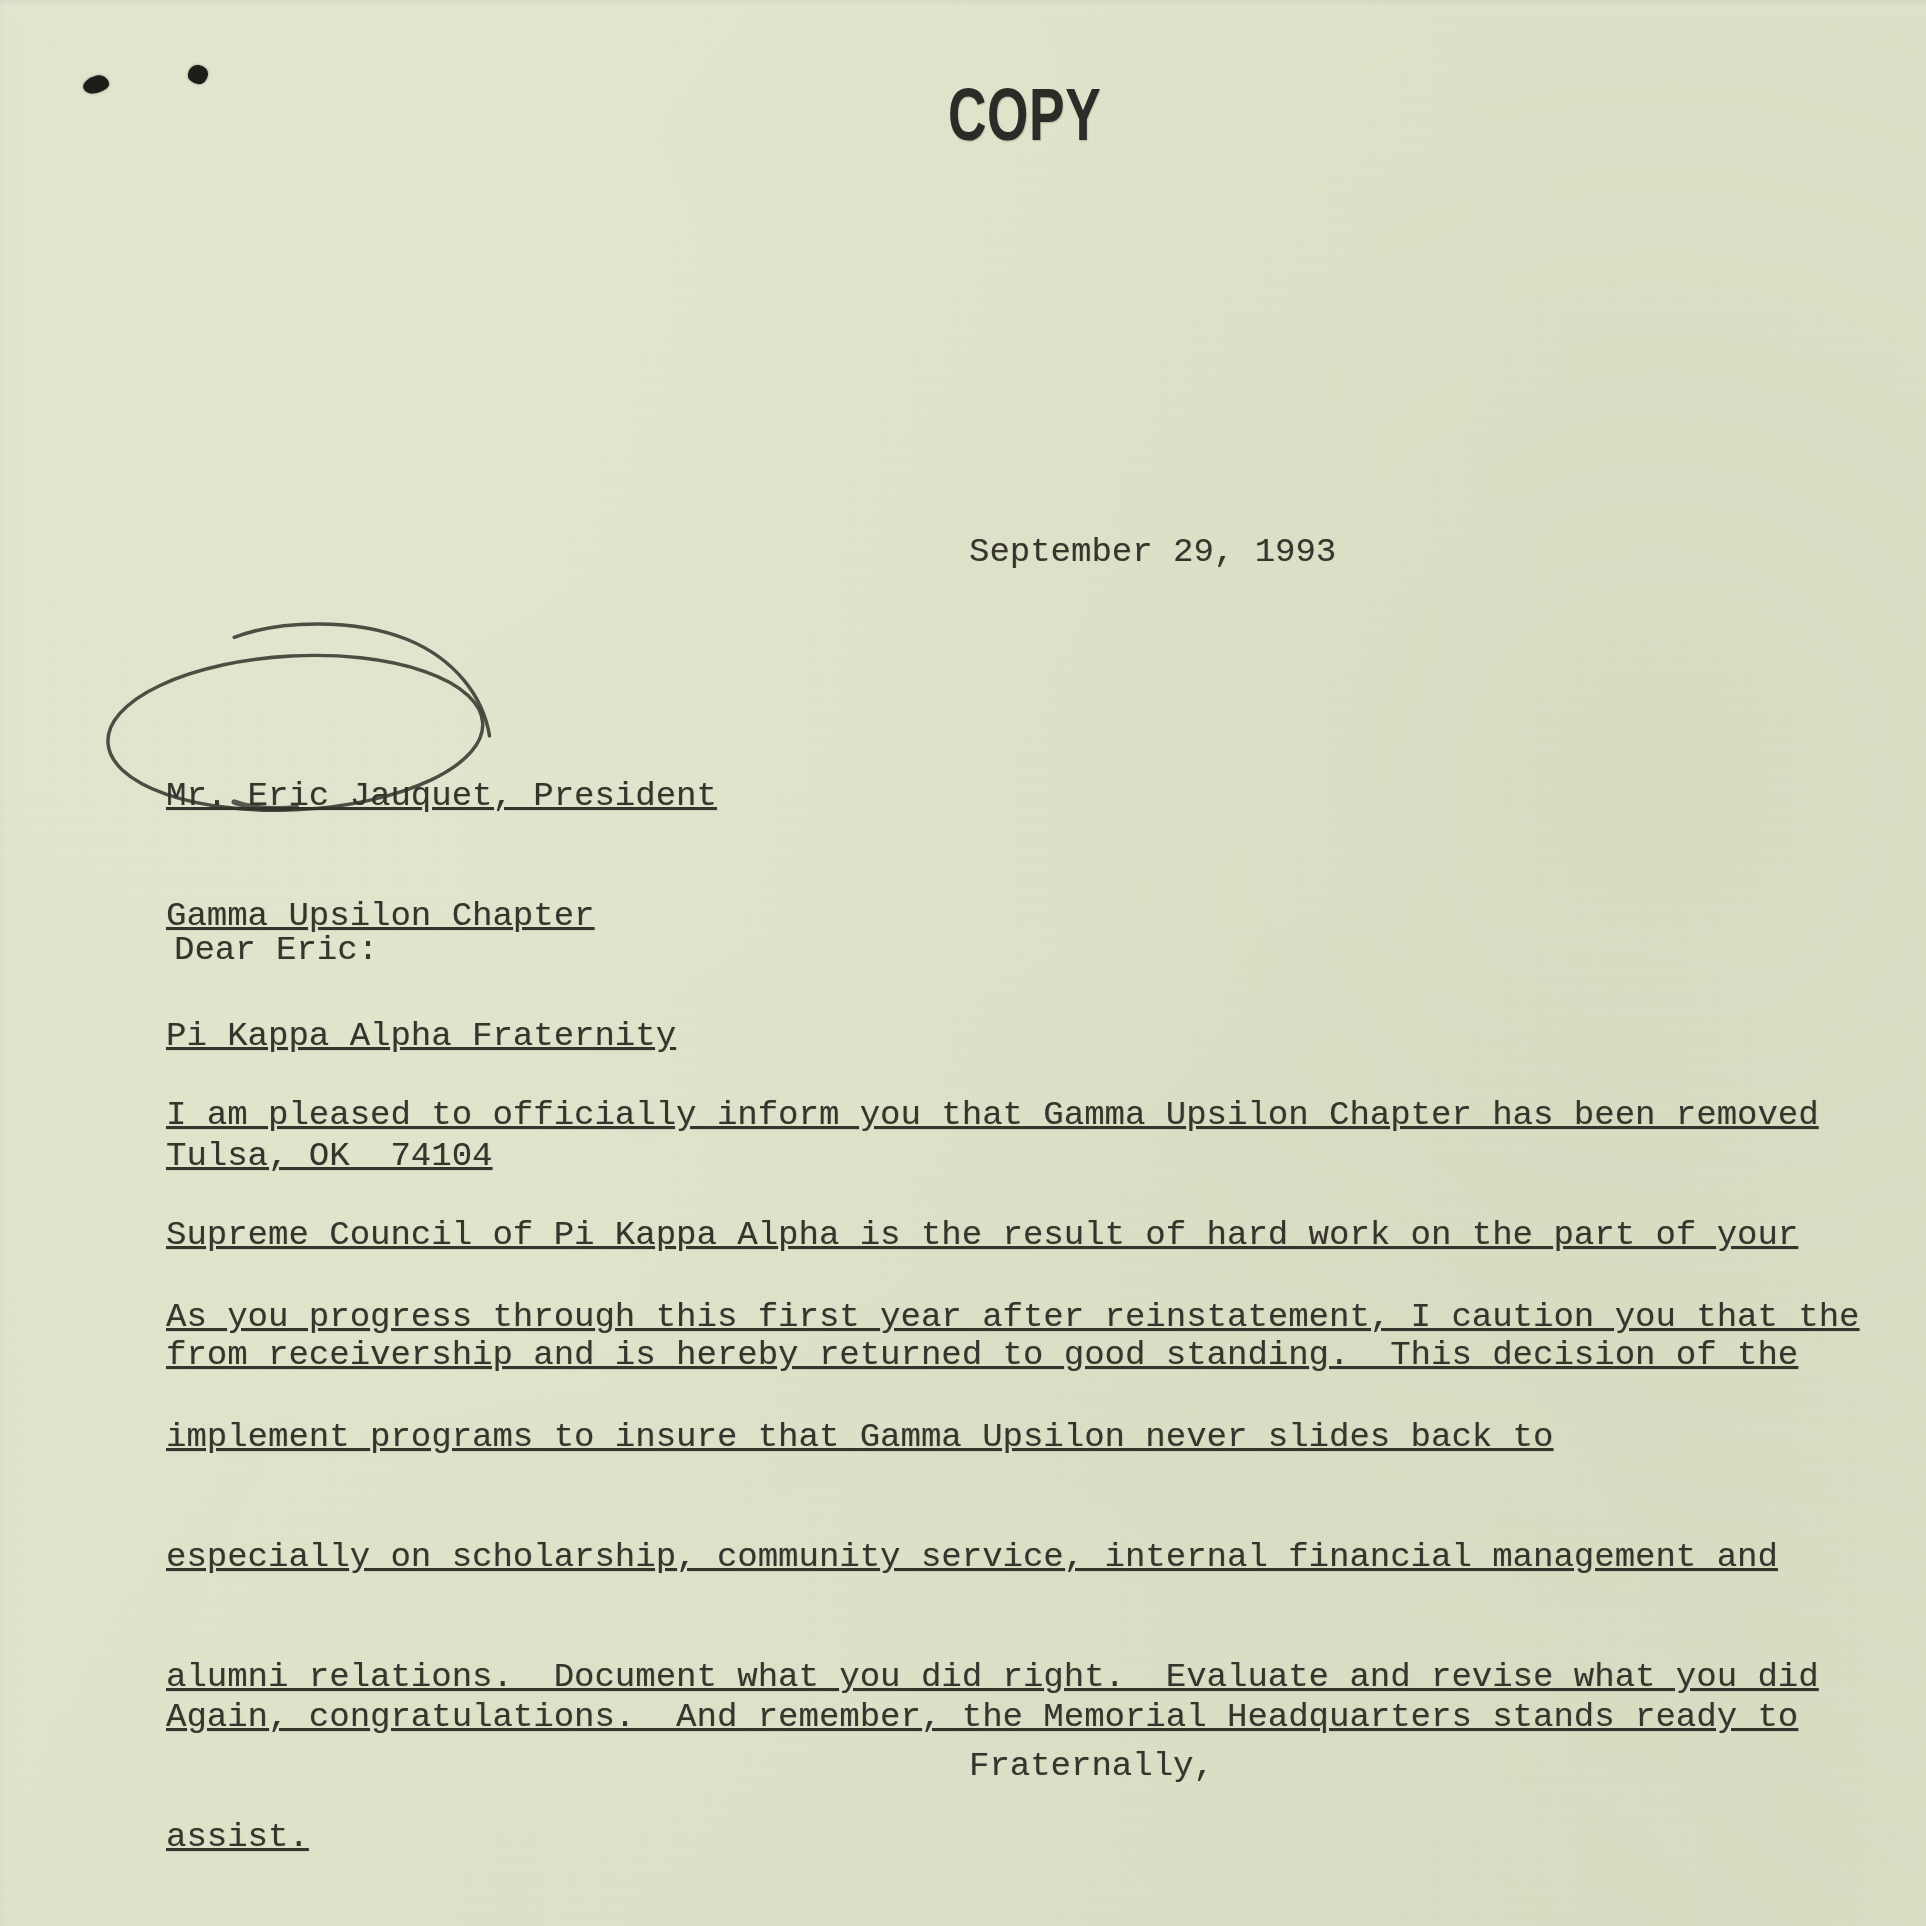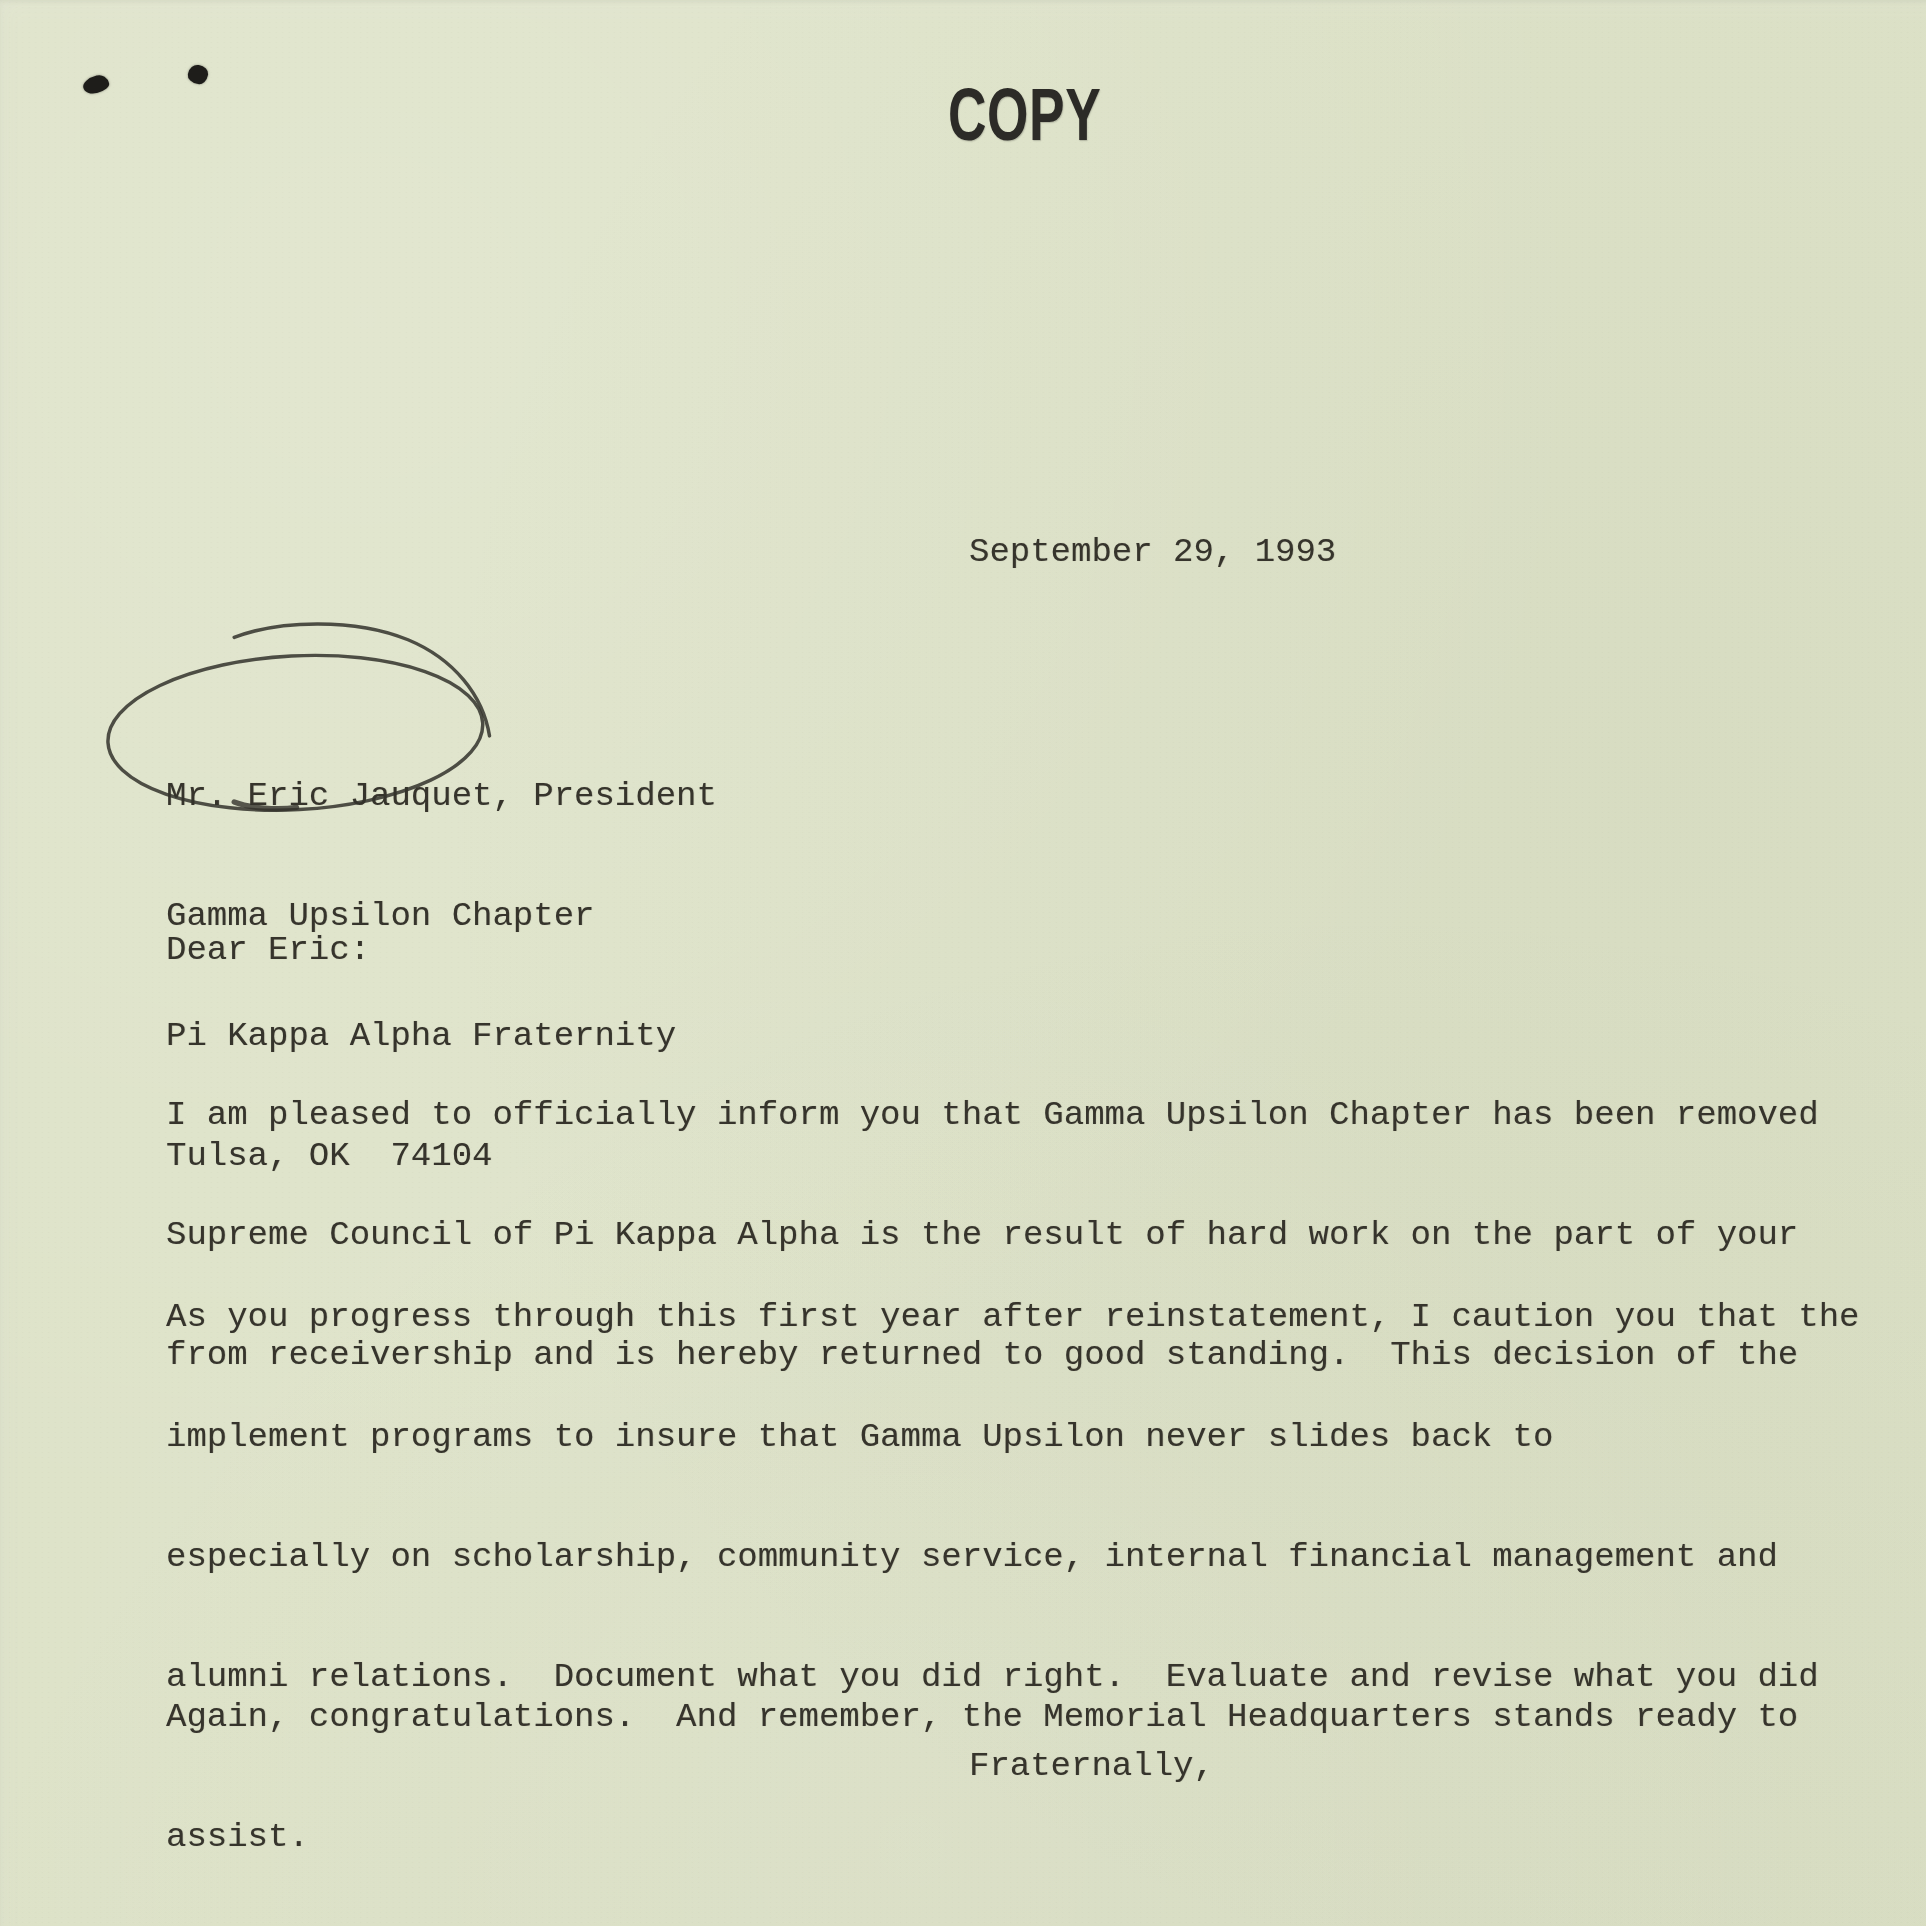--- a/index.html
+++ b/index.html
@@ -33,40 +33,40 @@
   }
 
   .mono {
     position: absolute;
     font-size: 34px;
     line-height: 40px;
     white-space: pre;
     letter-spacing: 0;
     text-shadow: 0.4px 0.4px 0.8px rgba(54,52,44,.28);
   }
-  .line { height: 40px; }
+  .line { height: 40px; text-decoration: underline; }
 
   .stamp {
     position: absolute;
     left: 948px;
     top: 78px;
     font-family: "Liberation Sans", "DejaVu Sans", sans-serif;
     font-weight: 700;
     font-size: 74px;
     line-height: 74px;
     letter-spacing: 0.8px;
     transform: scaleX(.72);
     transform-origin: 0 50%;
     color: #2c2b27;
     text-shadow: 0.8px 0.8px 1.5px rgba(44,43,39,.25);
   }
 
   .date-line     { left: 969px; top: 532px; }
   .recipient     { left: 166px;  top: 696px; }
-  .salutation    { left: 166px;  top: 930px; }
+  .salutation    { left: 174px;  top: 930px; }
   .paragraph-1   { left: 166px;  top: 1015px; }
   .paragraph-2   { left: 166px;  top: 1217px; }
   .paragraph-3   { left: 166px;  top: 1617px; }
   .closing       { left: 969px; top: 1746px; text-align: center; }
   .signature     { left: 969px; top: 1864px; }
 
   .ink-blob {
     position: absolute;
     background: #1e1d1a;
     box-shadow: 0 0 2.3px rgba(30,29,26,.5);

